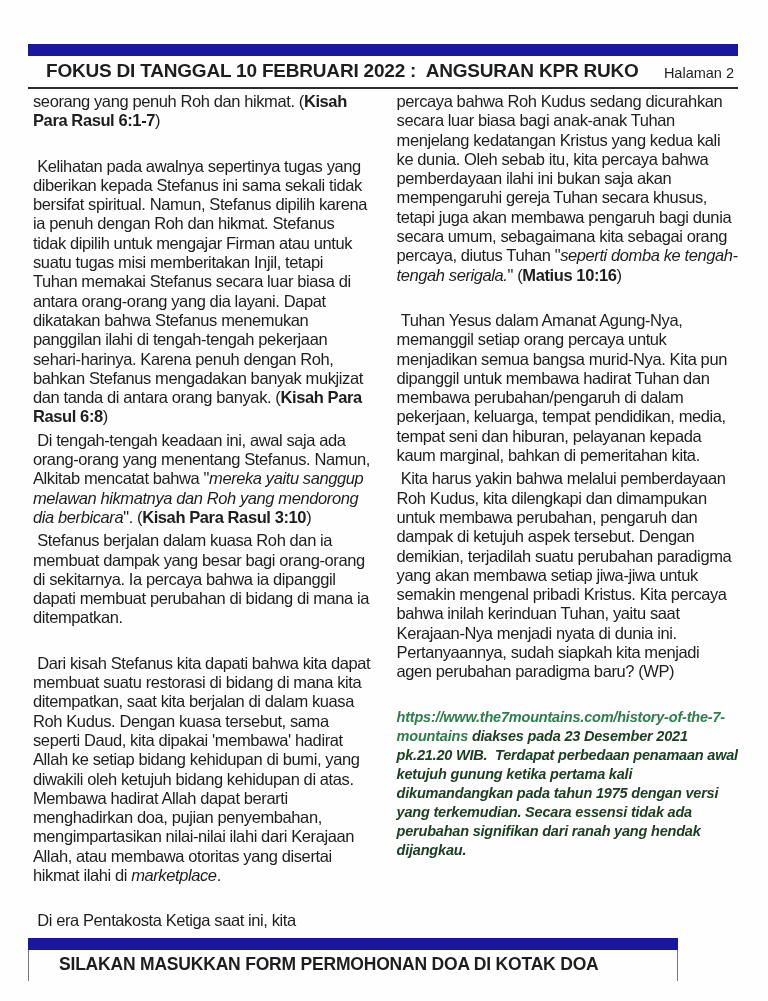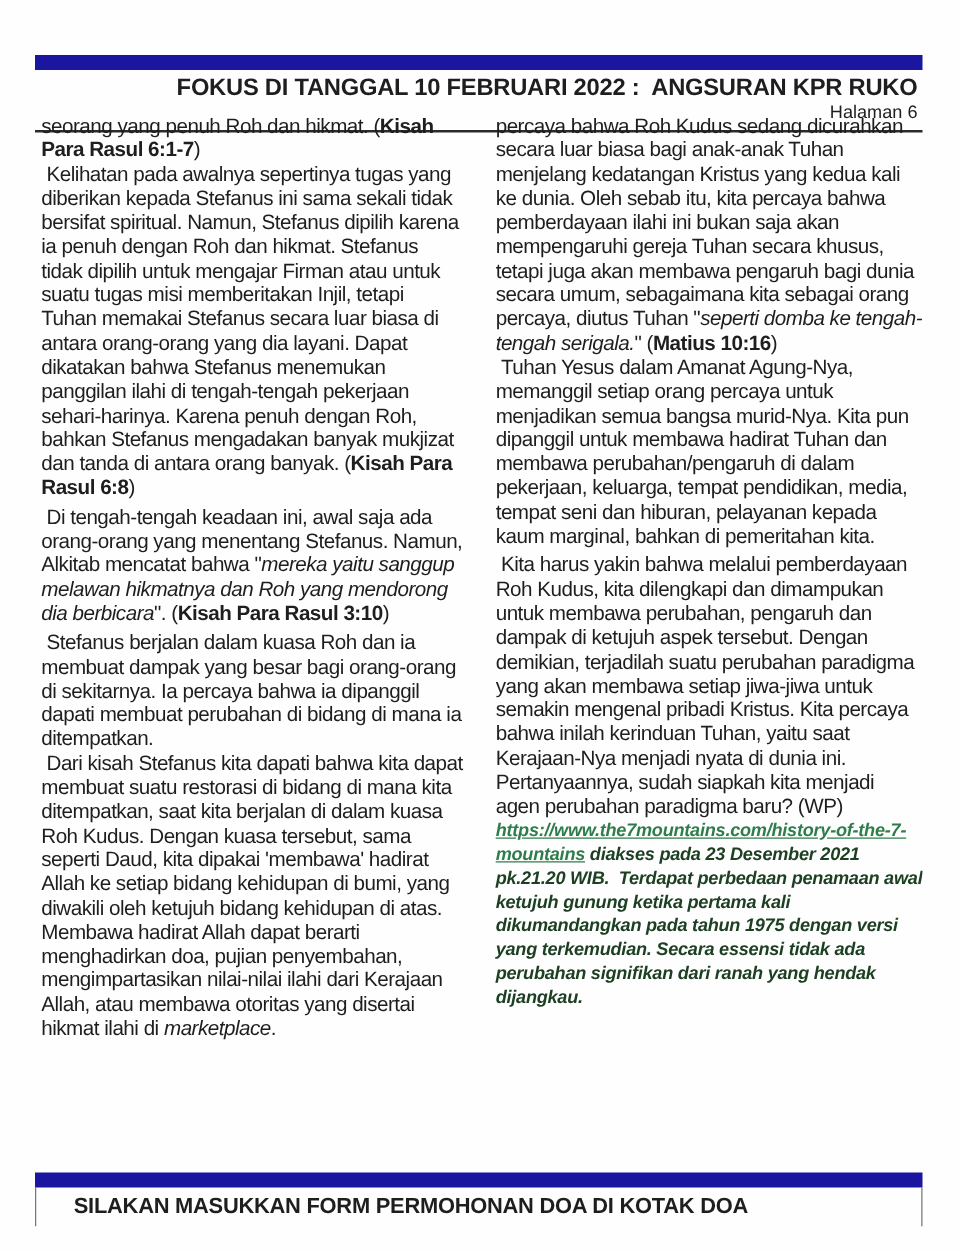--- a/index.html
+++ b/index.html
@@ -6,70 +6,71 @@
   #page{
     position:relative;width:768px;height:1001px;background:#fefefe;
     font-family:"Liberation Sans","DejaVu Sans",sans-serif;
     color:var(--text,#1e1e1e);overflow:hidden;
   }
   
   .header{position:absolute;left:28px;top:44px;width:710px;}
   .bar{height:12px;background:var(--bar_blue,#1b16a0);}
   .header-row{
     display:flex;justify-content:space-between;align-items:flex-end;
-    padding:4px 4px 5px 18px;border-bottom:2px solid var(--header_line,#2b2b2b);flex-direction:column;
+    padding:4px 4px 5px 18px;border-bottom:2px solid var(--header_line,#2b2b2b);
   }
   .title{font-weight:bold;font-size:19px;white-space:pre;letter-spacing:-0.2px;}
   .page-label{font-size:14.5px;font-weight:normal;padding-bottom:1px;}
   
   .columns{
     position:absolute;left:33px;top:92px;width:705px;height:844px;
     display:flex;gap:26px;overflow:hidden;
   }
   .col{font-size:16.5px;line-height:19.3px;letter-spacing:-0.4px;}
   .col-left{width:344px;}
   .col-right{width:348px;}
   .p{margin:0;white-space:pre-wrap;overflow-wrap:break-word;}
-  .gap-lg{}
+  .gap-lg{margin-top:26px;}
   .gap-sm{margin-top:4px;}
   .b{font-weight:bold;}
   .i{font-style:italic;}
   .fn{
     font-size:14.5px;line-height:19px;font-weight:bold;font-style:italic;
     color:var(--footnote_green,#1d4023);letter-spacing:-0.2px;
   }
   .gap-fn{margin-top:8px;}
-  .link{color:var(--link_green,#2e7d4b);text-decoration:underline;cursor:pointer;text-align:right;}
+  .link{color:var(--link_green,#2e7d4b);cursor:pointer;text-align:right;}
   
-  .footer{position:absolute;left:28px;top:938px;width:710px;}
+  .footer{position:absolute;left:28px;top:938px;width:650px;}
   .footer-row{
     border-left:1px solid #777;border-right:1px solid #777;
     padding:4px 0 6px 30px;font-weight:bold;font-size:17.5px;letter-spacing:-0.2px;
   }
 </style>
 </head>
 <body>
 
 <div id="page">
 
   <div class="header">
     <div class="bar"></div>
     <div class="header-row">
       <span class="title">FOKUS DI TANGGAL 10 FEBRUARI 2022 :  ANGSURAN KPR RUKO</span>
-      <span class="page-label">Halaman 6</span>
+      <span class="page-label">Halaman 2</span>
     </div>
   </div>
 
   <div class="columns">
     <div class="col col-left">
         <p class="p"><span>seorang yang penuh Roh dan hikmat. (</span><span class="b">Kisah Para Rasul 6:1-7</span><span>)</span></p>
         <p class="p gap-lg"><span> Kelihatan pada awalnya sepertinya tugas yang diberikan kepada Stefanus ini sama sekali tidak bersifat spiritual. Namun, Stefanus dipilih karena ia penuh dengan Roh dan hikmat. Stefanus tidak dipilih untuk mengajar Firman atau untuk suatu tugas misi memberitakan Injil, tetapi Tuhan memakai Stefanus secara luar biasa di antara orang-orang yang dia layani. Dapat dikatakan bahwa Stefanus menemukan panggilan ilahi di tengah-tengah pekerjaan sehari-harinya. Karena penuh dengan Roh, bahkan Stefanus mengadakan banyak mukjizat dan tanda di antara orang banyak. (</span><span class="b">Kisah Para Rasul 6:8</span><span>)</span></p>
         <p class="p gap-sm"><span> Di tengah-tengah keadaan ini, awal saja ada orang-orang yang menentang Stefanus. Namun, Alkitab mencatat bahwa "</span><span class="i">mereka yaitu sanggup melawan hikmatnya dan Roh yang mendorong dia berbicara</span><span>". (</span><span class="b">Kisah Para Rasul 3:10</span><span>)</span></p>
         <p class="p gap-sm"><span> Stefanus berjalan dalam kuasa Roh dan ia membuat dampak yang besar bagi orang-orang di sekitarnya. Ia percaya bahwa ia dipanggil dapati membuat perubahan di bidang di mana ia ditempatkan.</span></p>
         <p class="p gap-lg"><span> Dari kisah Stefanus kita dapati bahwa kita dapat membuat suatu restorasi di bidang di mana kita ditempatkan, saat kita berjalan di dalam kuasa Roh Kudus. Dengan kuasa tersebut, sama seperti Daud, kita dipakai 'membawa' hadirat Allah ke setiap bidang kehidupan di bumi, yang diwakili oleh ketujuh bidang kehidupan di atas. Membawa hadirat Allah dapat berarti menghadirkan doa, pujian penyembahan, mengimpartasikan nilai-nilai ilahi dari Kerajaan Allah, atau membawa otoritas yang disertai hikmat ilahi di </span><span class="i">marketplace</span><span>.</span></p>
+        <p class="p gap-lg"><span> Di era Pentakosta Ketiga saat ini, kita</span></p>
       </div>
     <div class="col col-right">
         <p class="p"><span>percaya bahwa Roh Kudus sedang dicurahkan secara luar biasa bagi anak-anak Tuhan menjelang kedatangan Kristus yang kedua kali ke dunia. Oleh sebab itu, kita percaya bahwa pemberdayaan ilahi ini bukan saja akan mempengaruhi gereja Tuhan secara khusus, tetapi juga akan membawa pengaruh bagi dunia secara umum, sebagaimana kita sebagai orang percaya, diutus Tuhan "</span><span class="i">seperti domba ke tengah-tengah serigala.</span><span>" (</span><span class="b">Matius 10:16</span><span>)</span></p>
         <p class="p gap-lg"><span> Tuhan Yesus dalam Amanat Agung-Nya, memanggil setiap orang percaya untuk menjadikan semua bangsa murid-Nya. Kita pun dipanggil untuk membawa hadirat Tuhan dan membawa perubahan/pengaruh di dalam pekerjaan, keluarga, tempat pendidikan, media, tempat seni dan hiburan, pelayanan kepada kaum marginal, bahkan di pemeritahan kita.</span></p>
         <p class="p gap-sm"><span> Kita harus yakin bahwa melalui pemberdayaan Roh Kudus, kita dilengkapi dan dimampukan untuk membawa perubahan, pengaruh dan dampak di ketujuh aspek tersebut. Dengan demikian, terjadilah suatu perubahan paradigma yang akan membawa setiap jiwa-jiwa untuk semakin mengenal pribadi Kristus. Kita percaya bahwa inilah kerinduan Tuhan, yaitu saat Kerajaan-Nya menjadi nyata di dunia ini. Pertanyaannya, sudah siapkah kita menjadi agen perubahan paradigma baru? (WP)</span></p>
         <p class="p gap-lg fn"><span class="link">https://www.the7mountains.com/history-of-the-7-mountains</span><span> diakses pada 23 Desember 2021 pk.21.20 WIB.  Terdapat perbedaan penamaan awal ketujuh gunung ketika pertama kali dikumandangkan pada tahun 1975 dengan versi yang terkemudian. Secara essensi tidak ada perubahan signifikan dari ranah yang hendak dijangkau.</span></p>
       </div>
   </div>
 
   <div class="footer">

